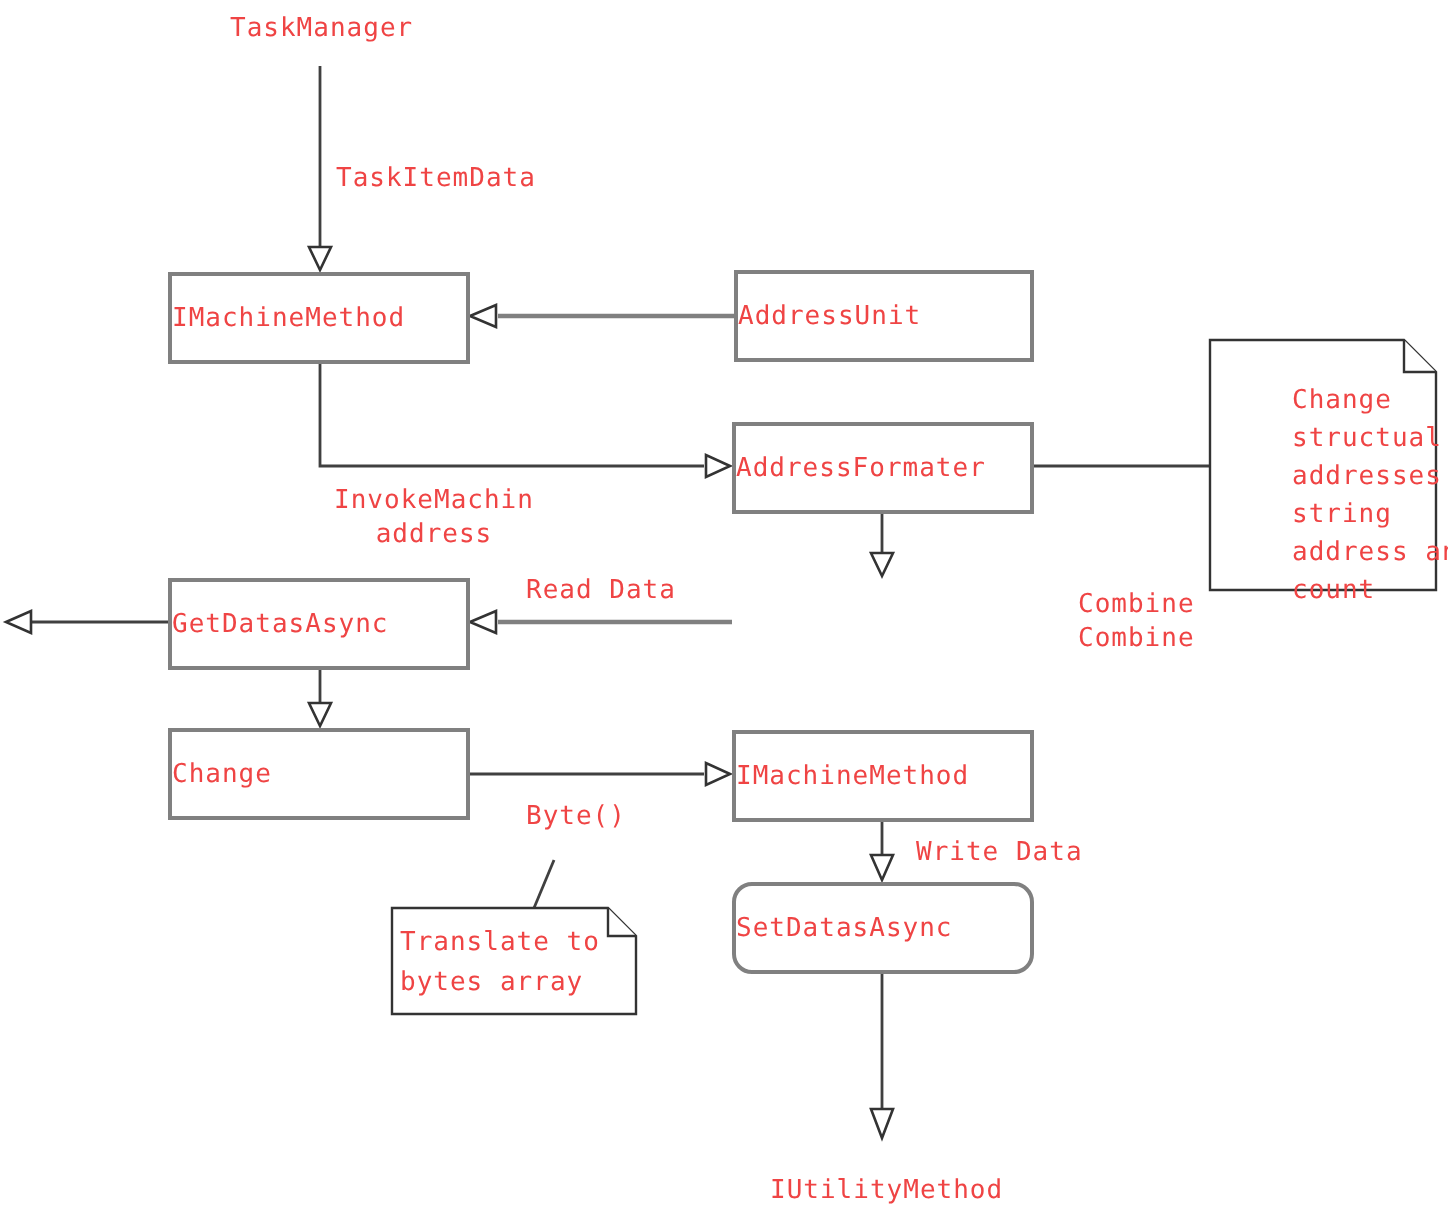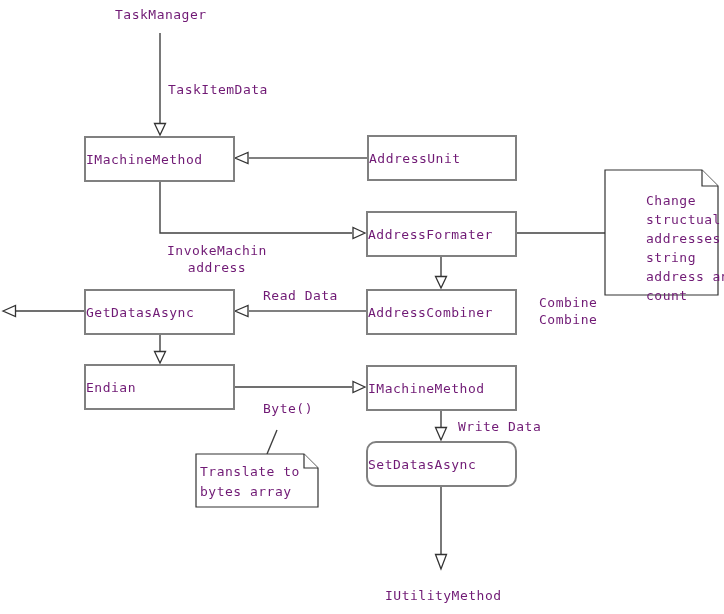--- a/index.html
+++ b/index.html
@@ -1,19 +1,19 @@
 <!DOCTYPE html>
 <html><head>
 <meta charset="utf-8">
 <style>
   html,body{margin:0;padding:0;background:#ffffff;}
   .canvas{
     position:relative;width:724px;height:614px;background:#ffffff;overflow:hidden;
     font-family:"DejaVu Sans Mono","Liberation Mono",monospace;
-    color:#701a75;font-size:13px;
+    color:#ef4444;font-size:13px;
   }
   svg.wires{position:absolute;left:0;top:0;width:724px;height:614px;}
   .ln{fill:none;stroke:#404040;stroke-width:1.4;}
   .ln.gray{stroke:#808080;stroke-width:2.2;}
   .arr{fill:#ffffff;stroke:#333333;stroke-width:1.3;}
   .noteshape{fill:#ffffff;stroke:#333333;stroke-width:1.2;}
   .node{
     position:absolute;box-sizing:border-box;
     border:2px solid #808080;background:#ffffff;
     display:flex;align-items:center;
@@ -103,28 +103,25 @@
 
   <div class="node" style="left:84px;top:136px;width:151px;height:46px;">
     <span>IMachineMethod</span>
   </div>
   <div class="node" style="left:367px;top:135px;width:150px;height:46px;">
     <span>AddressUnit</span>
   </div>
   <div class="node" style="left:366px;top:211px;width:151px;height:46px;">
     <span>AddressFormater</span>
   </div>
-  <div class="node" style="left:366px;top:289px;width:151px;height:46px;">
-    <span>AddressCombiner</span>
-  </div>
   <div class="node" style="left:84px;top:289px;width:151px;height:46px;">
     <span>GetDatasAsync</span>
   </div>
   <div class="node" style="left:84px;top:364px;width:151px;height:46px;">
-    <span>Endian</span>
+    <span>Change</span>
   </div>
   <div class="node" style="left:366px;top:365px;width:151px;height:46px;">
     <span>IMachineMethod</span>
   </div>
   <div class="node" style="left:366px;top:441px;width:151px;height:46px;border-radius:10px;">
     <span>SetDatasAsync</span>
   </div>
 
   <div class="label" style="left:168px;top:82px;">TaskItemData</div>
 

